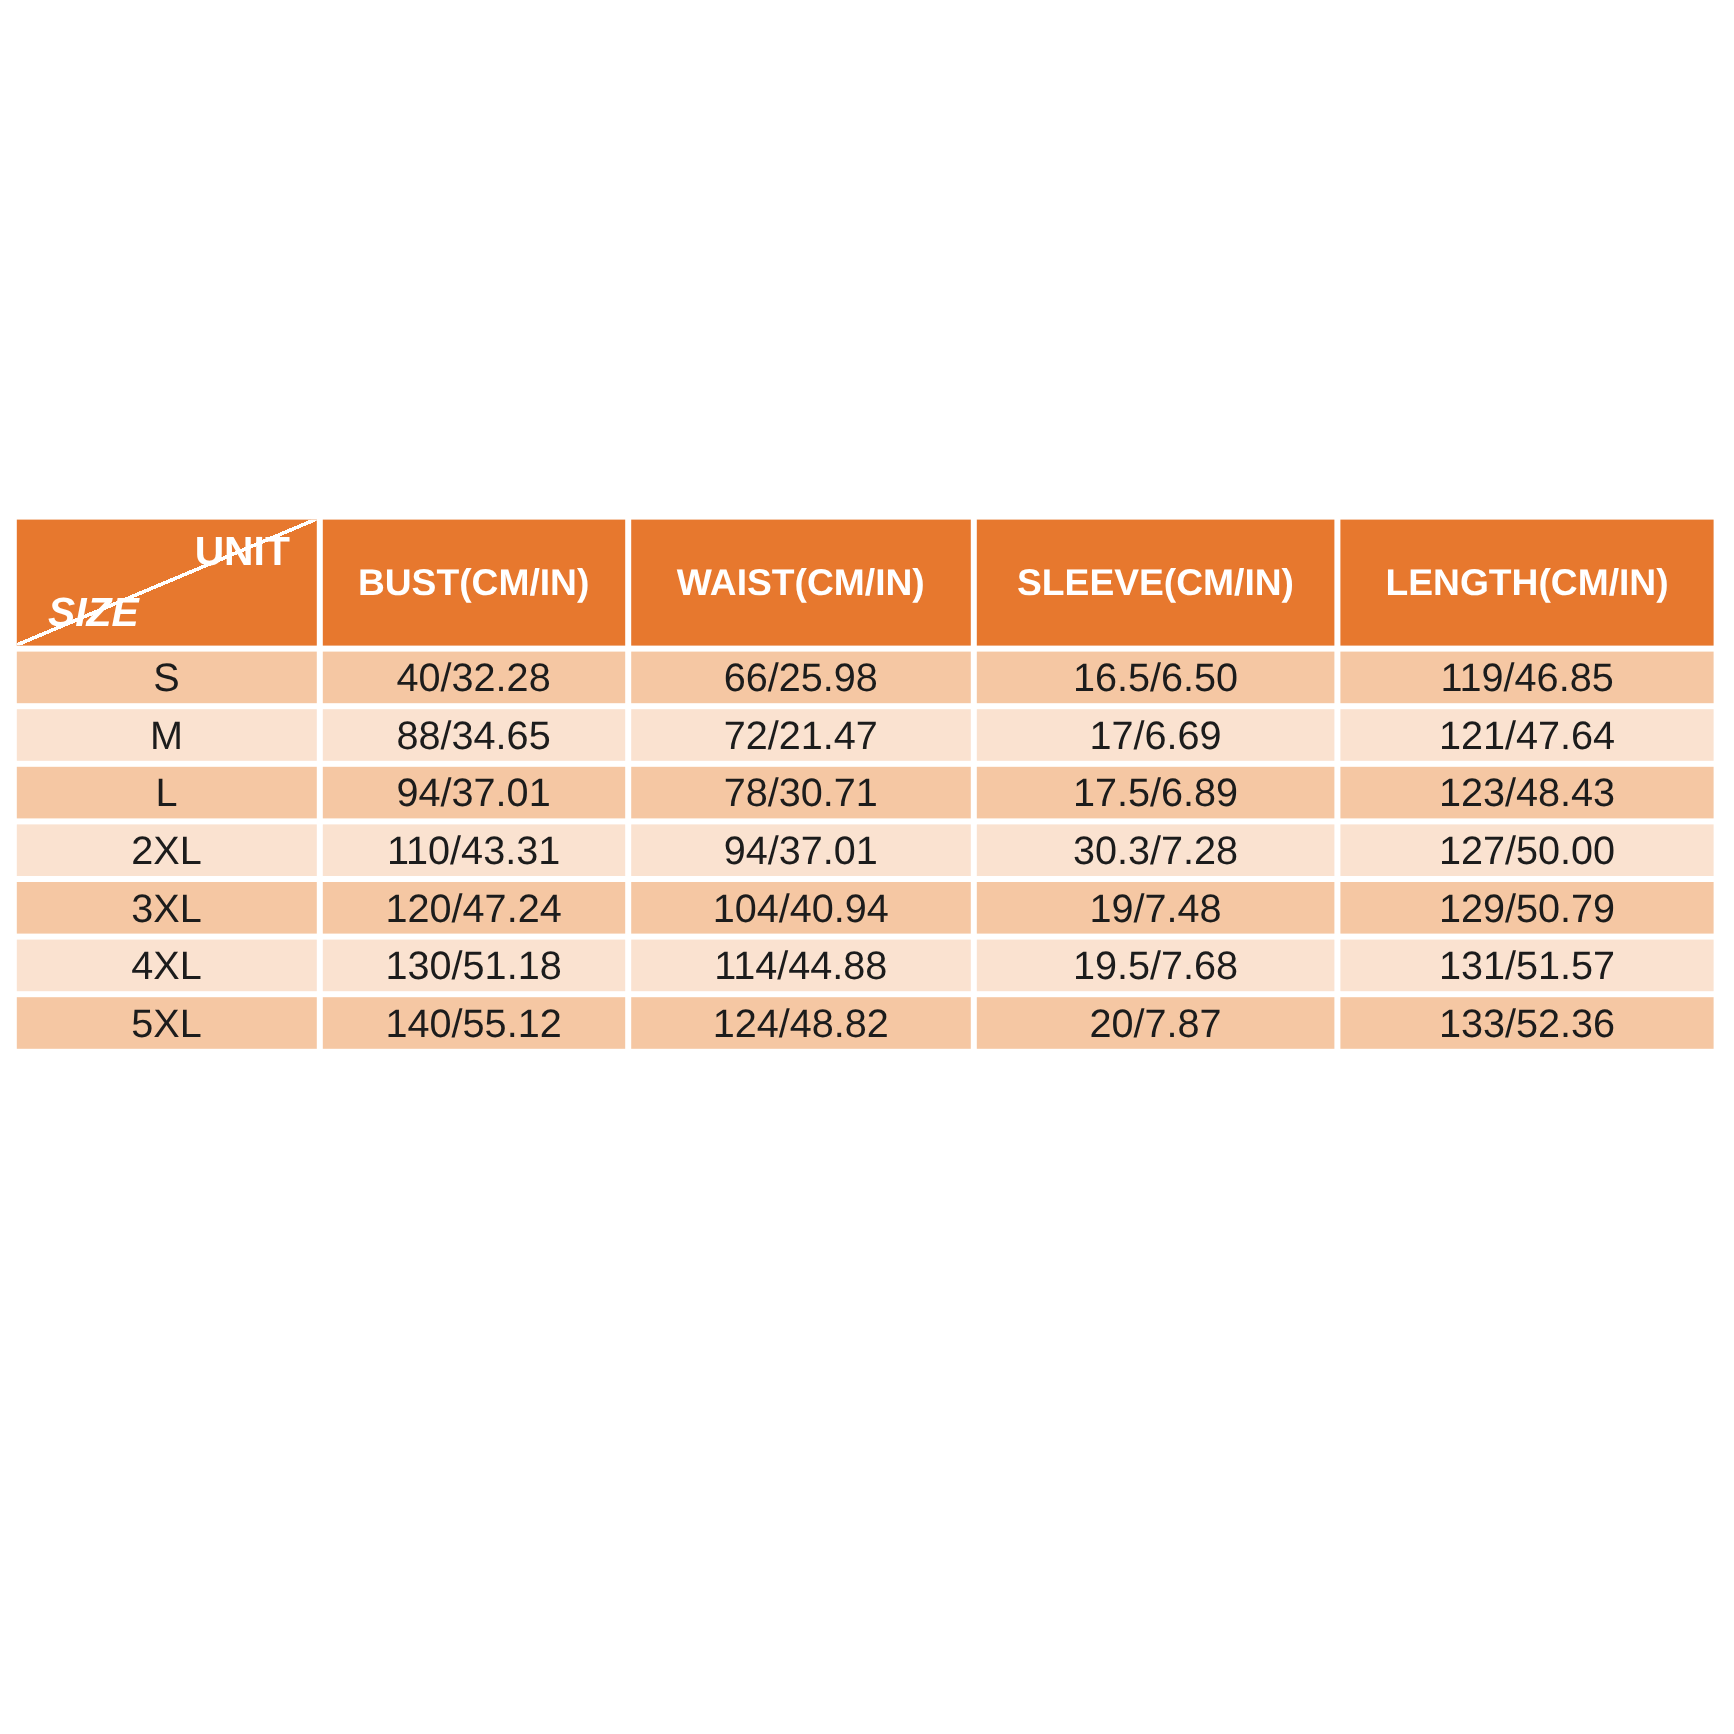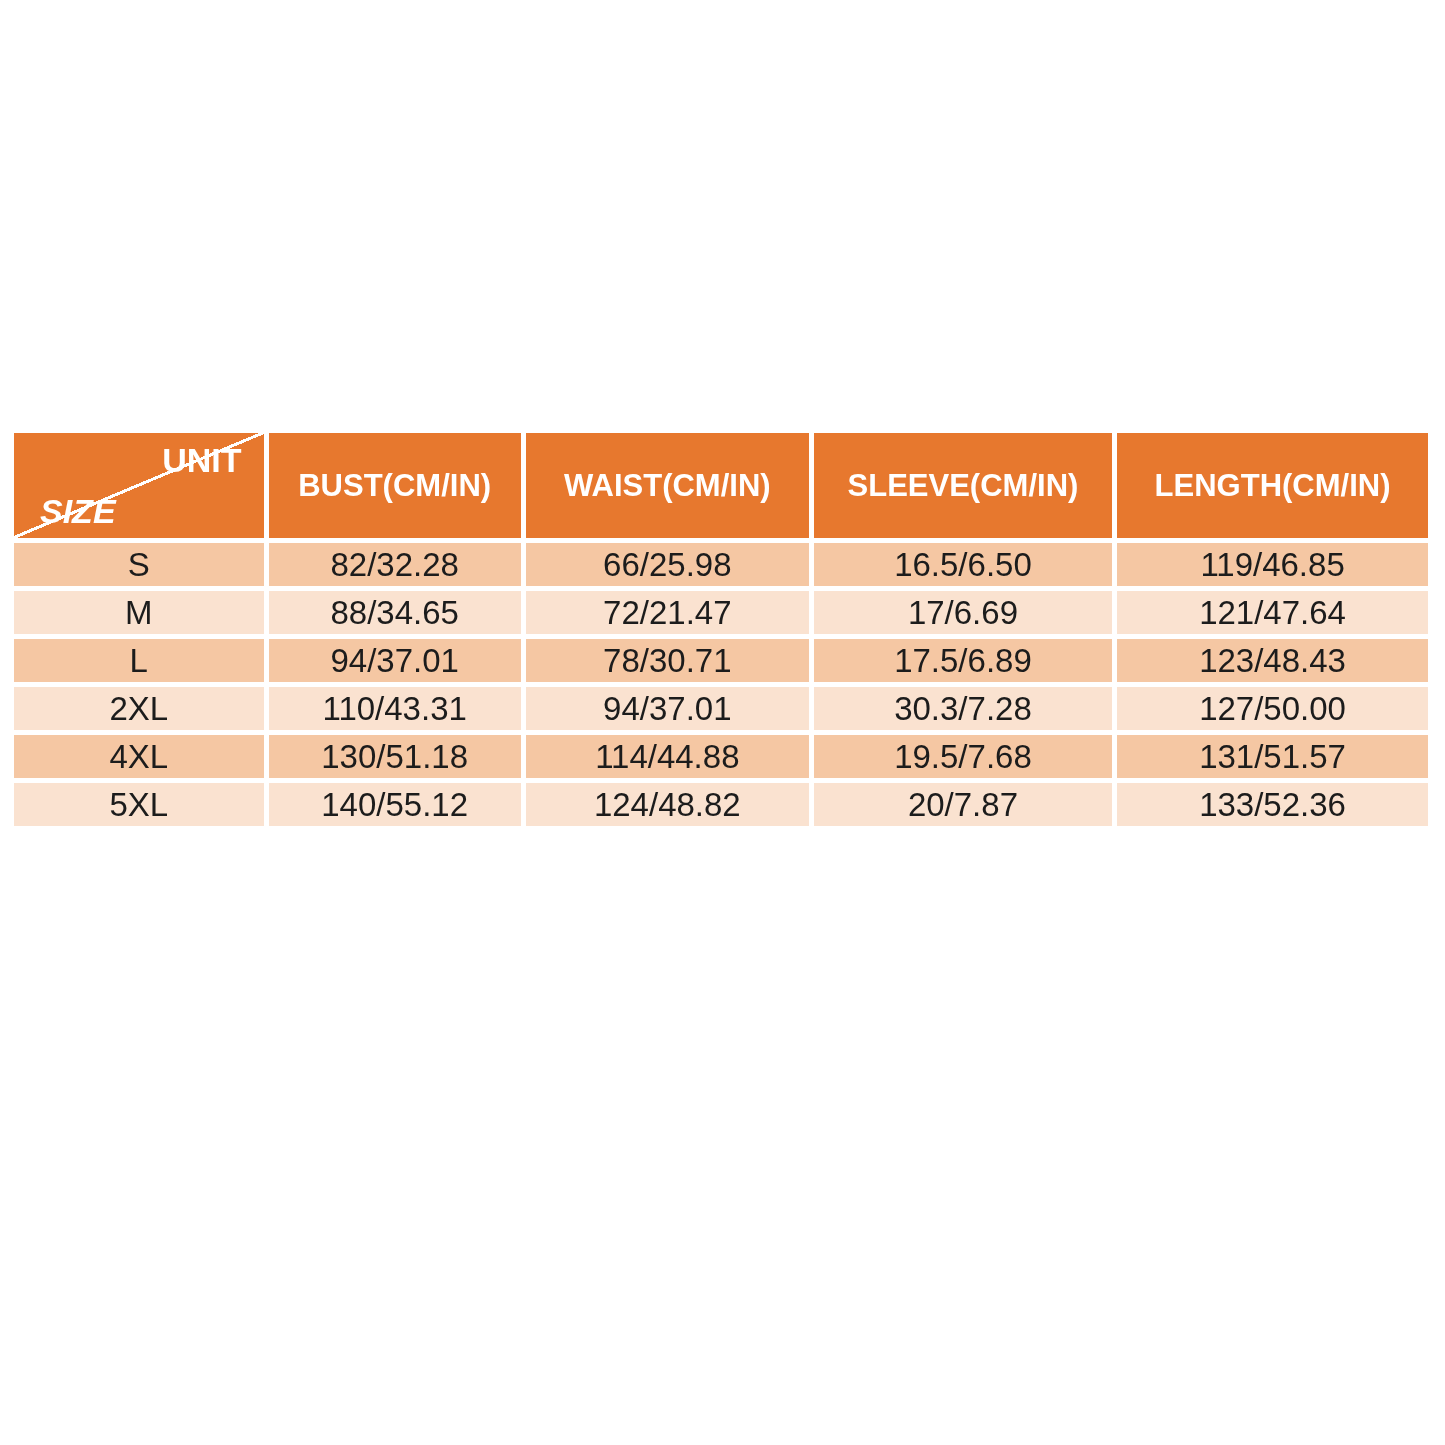--- a/index.html
+++ b/index.html
@@ -101,21 +101,21 @@
         </th>
         <th>BUST(CM/IN)</th>
         <th>WAIST(CM/IN)</th>
         <th>SLEEVE(CM/IN)</th>
         <th>LENGTH(CM/IN)</th>
       </tr>
     </thead>
     <tbody>
       <tr>
         <td>S</td>
-        <td>82/32.28</td>
+        <td>40/32.28</td>
         <td>66/25.98</td>
         <td>16.5/6.50</td>
         <td>119/46.85</td>
       </tr>
       <tr>
         <td>M</td>
         <td>88/34.65</td>
         <td>72/21.47</td>
         <td>17/6.69</td>
         <td>121/47.64</td>
@@ -128,20 +128,27 @@
         <td>123/48.43</td>
       </tr>
       <tr>
         <td>2XL</td>
         <td>110/43.31</td>
         <td>94/37.01</td>
         <td>30.3/7.28</td>
         <td>127/50.00</td>
       </tr>
       <tr>
+        <td>3XL</td>
+        <td>120/47.24</td>
+        <td>104/40.94</td>
+        <td>19/7.48</td>
+        <td>129/50.79</td>
+      </tr>
+      <tr>
         <td>4XL</td>
         <td>130/51.18</td>
         <td>114/44.88</td>
         <td>19.5/7.68</td>
         <td>131/51.57</td>
       </tr>
       <tr>
         <td>5XL</td>
         <td>140/55.12</td>
         <td>124/48.82</td>

